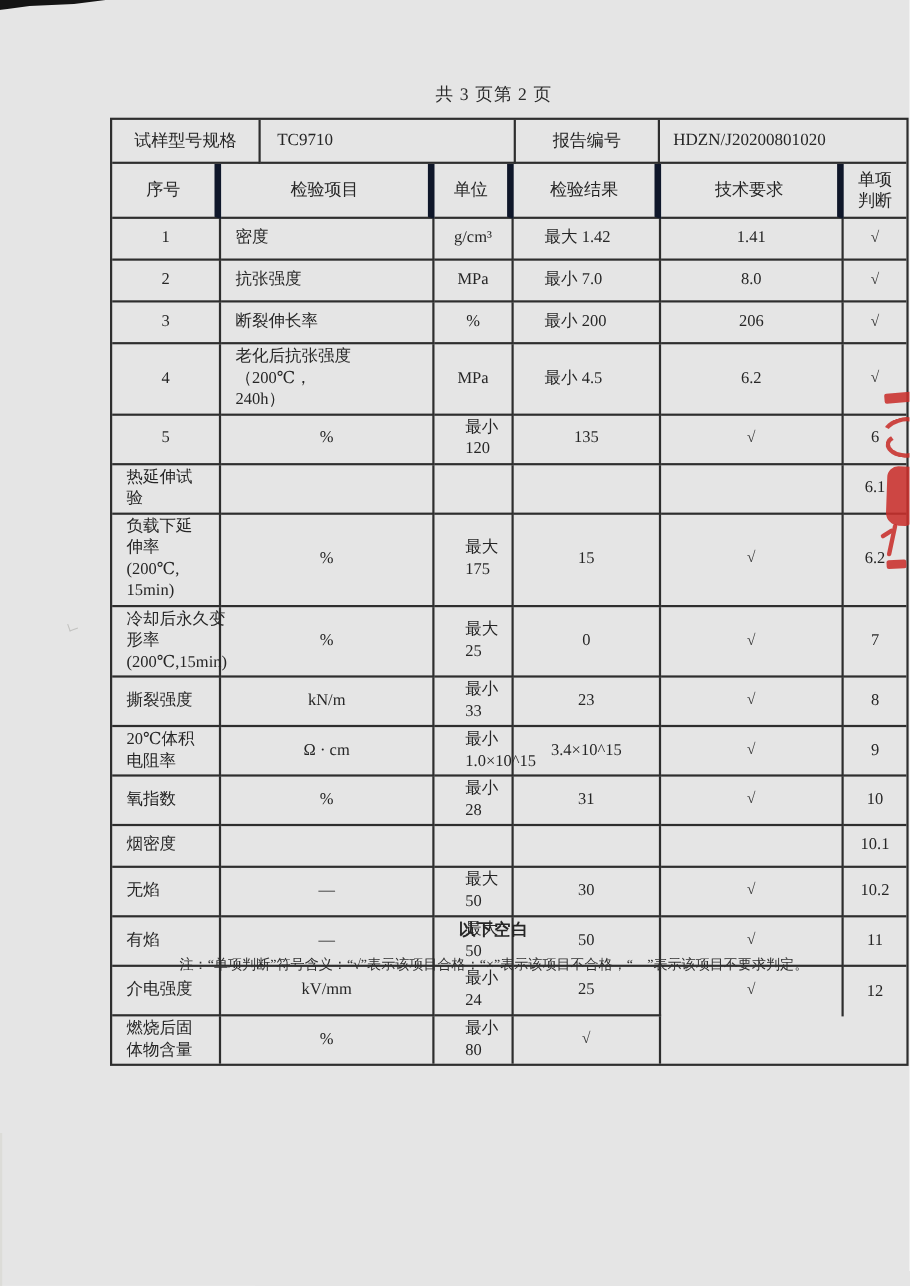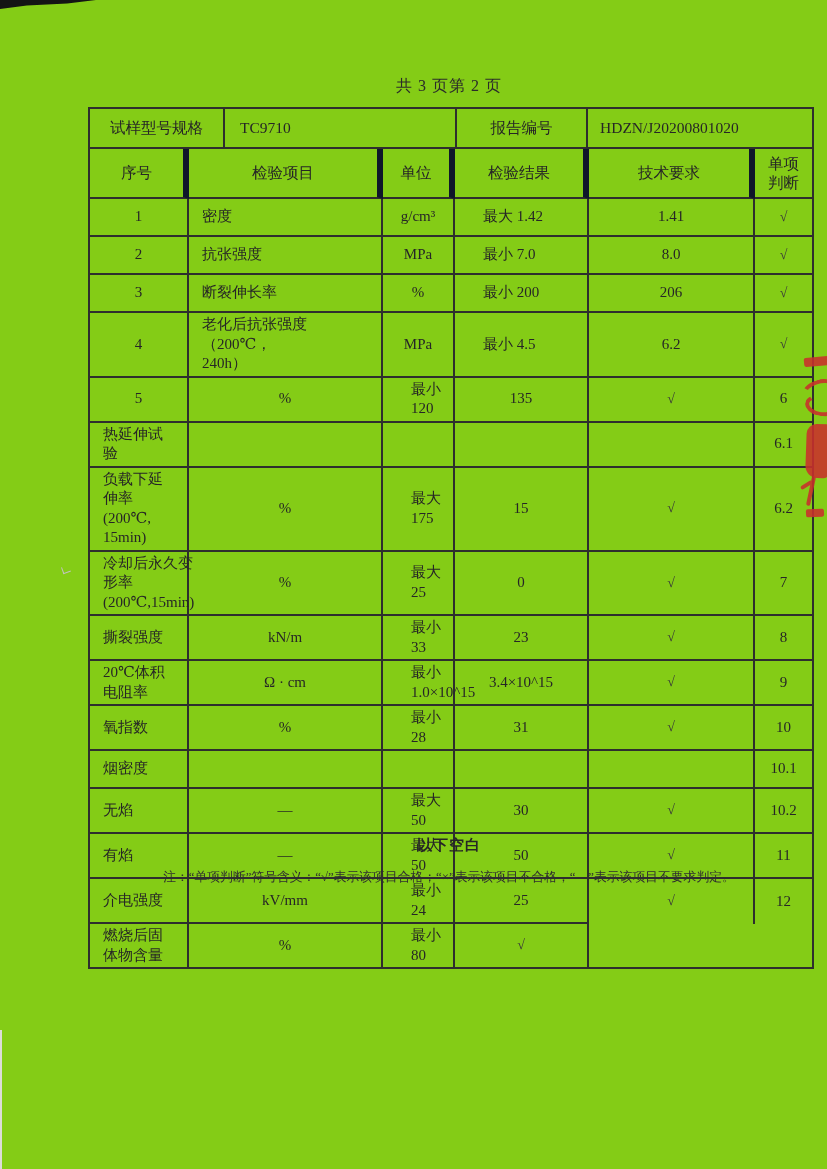--- a/index.html
+++ b/index.html
@@ -3,40 +3,40 @@
 <meta charset="utf-8">
 <style>
   html, body {
     margin: 0; padding: 0;
     background: #ffffff;
   }
   #page {
     position: relative;
     width: 827px;
     height: 1169px;
-    background: #84cc16;
+    background: #e5e5e5;
     overflow: hidden;
     font-family: "Liberation Serif", "DejaVu Serif", serif;
     color: #262626;
   }
 
   
   .page-indicator {
     position: absolute;
     left: 88px; top: 76px; width: 722px;
     text-align: center;
     font-size: 16px;
     letter-spacing: 1px;
     color: #2b2b2b;
   }
 
   
   .sheet-table {
     position: absolute;
-    left: 88px; top: 107px;
+    left: 100px; top: 107px;
     width: 722px;
     border: 2px solid #2e2e2e;
   }
   .info-grid {
     display: grid;
     grid-template-columns: 135px 232px 131px 224px;
   }
   .icell {
     min-height: 40px;
     border-right: 2px solid #2e2e2e;

